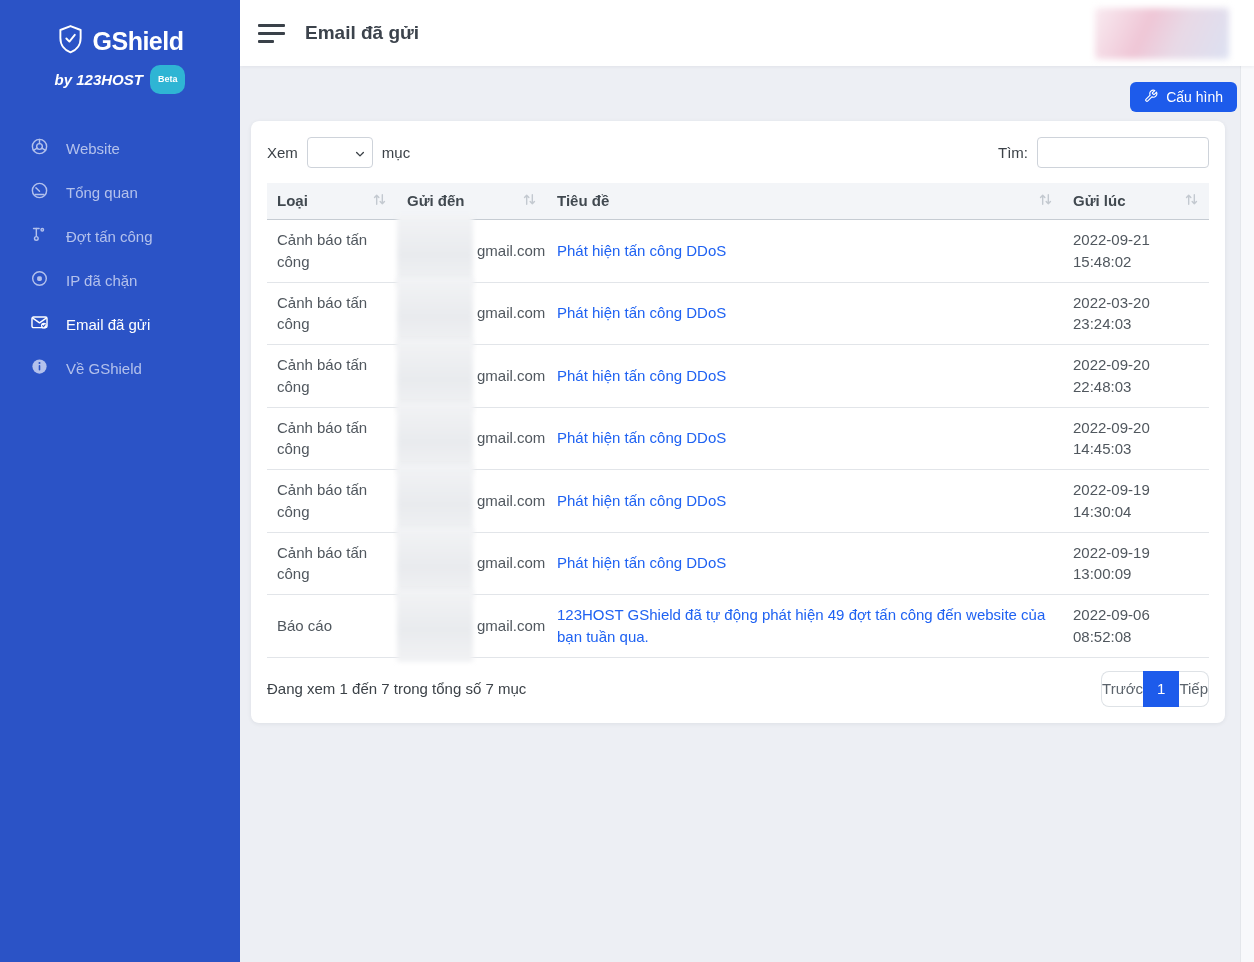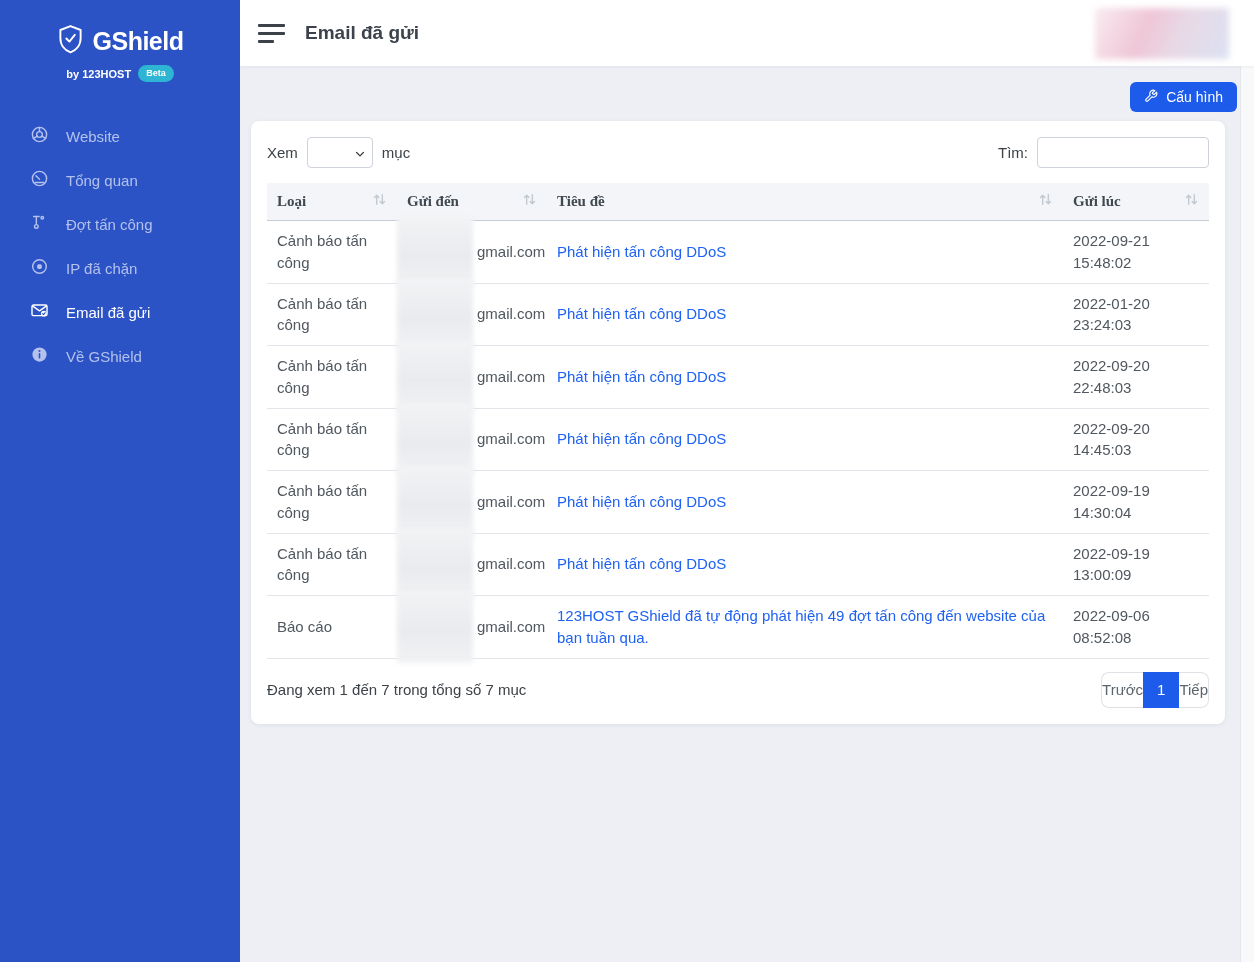--- a/index.html
+++ b/index.html
@@ -8,22 +8,22 @@
     font-family:"Liberation Sans","DejaVu Sans",sans-serif;
     background:#edeff4; position:relative; overflow:hidden;
     color:#4d545b;
   }
 
   
   .sidebar { position:absolute; left:0; top:0; width:240px; height:962px; background:#2b53c6; z-index:6; }
   .brand-row { display:flex; justify-content:center; align-items:center; gap:9px; padding-top:24px; }
   .brand-name { color:#fff; font-size:25px; font-weight:bold; letter-spacing:-0.5px; }
   .byline { display:flex; justify-content:center; align-items:center; gap:7px; margin-top:7px; }
-  .byline-text { color:#fff; font-size:11px; font-weight:bold; }
-  .beta-badge { background:#2fb5d4; color:#fff; font-size:9px; font-weight:bold; padding:4px 8px; border-radius:10px; line-height:1; }
+  .byline-text { color:#fff; font-size:15px; font-weight:bold;font-style:italic; }
+  .beta-badge { background:#2fb5d4; color:#fff; font-size:9px; font-weight:bold; padding:10px 8px; border-radius:10px; line-height:1; }
   .menu { margin-top:32px; }
   .menu-item { display:flex; align-items:center; gap:17px; padding:11px 10px 11px 30px; color:#b3c1ec; font-size:15px; cursor:pointer; }
   .menu-item.active { color:#ffffff; }
   .menu-item svg { flex:0 0 auto; }
 
   
   .topbar { position:absolute; left:240px; top:0; width:1014px; height:66px; background:#fff; z-index:5;
             display:flex; align-items:center; padding-left:18px; box-shadow:0 1px 3px rgba(30,40,60,0.06); }
   .hamburger { width:28px; display:flex; flex-direction:column; gap:5px; cursor:pointer; }
   .hamburger .bar { height:3px; background:#3a4149; border-radius:1px; }
@@ -50,21 +50,21 @@
   .select-wrap { position:relative; width:66px; height:31px; }
   .select-wrap select { width:100%; height:100%; border:1px solid #ced3da; border-radius:4px; background:#fff;
     appearance:none; -webkit-appearance:none; padding:0 22px 0 8px; font-family:inherit; font-size:14px; color:#3c4248; }
   .select-chevron { position:absolute; right:7px; top:9px; pointer-events:none; }
   .search-group input { width:172px; height:31px; border:1px solid #ced3da; border-radius:4px; padding:0 8px;
     font-family:inherit; font-size:14px; color:#3c4248; }
 
   table { width:100%; border-collapse:collapse; margin-top:15px; table-layout:fixed; }
   th { background:#f3f5f8; text-align:left; padding:9px 10px; font-size:15px; color:#414950; font-weight:bold;
        border-bottom:1px solid #c6ccd3; cursor:pointer; }
-  .th-inner { display:flex; justify-content:space-between; align-items:center; gap:6px;font-family:Liberation Serif, serif; }
+  .th-inner { display:flex; justify-content:space-between; gap:6px; }
   td { padding:9px 10px; font-size:15px; color:#50575e; border-bottom:1px solid #e2e5e9; vertical-align:middle; line-height:1.45; }
   td a { color:#1f62f2; text-decoration:none; cursor:pointer; }
   .email-cell { position:relative; }
   .email-cell .cell-text { display:block; padding-left:70px; }
   .email-redact { position:absolute; left:0; top:-5px; bottom:-5px; width:76px; z-index:2;
     background:linear-gradient(180deg,#f2f3f5,#e9ebee 55%,#f1f2f4); filter:blur(2px); }
 
   .footer-row { display:flex; justify-content:space-between; align-items:center; margin-top:13px; }
   .page-info { font-size:15px; color:#3c4248; }
   .pager { display:flex; align-items:stretch; }
@@ -260,21 +260,21 @@
           <td><a>Phát hiện tấn công DDoS</a></td>
           <td>2022-09-21 15:48:02</td>
         </tr>
         <tr>
           <td>Cảnh báo tấn công</td>
           <td class="email-cell">
             <span class="email-redact"></span>
             <span class="cell-text">gmail.com</span>
           </td>
           <td><a>Phát hiện tấn công DDoS</a></td>
-          <td>2022-01-20 23:24:03</td>
+          <td>2022-03-20 23:24:03</td>
         </tr>
         <tr>
           <td>Cảnh báo tấn công</td>
           <td class="email-cell">
             <span class="email-redact"></span>
             <span class="cell-text">gmail.com</span>
           </td>
           <td><a>Phát hiện tấn công DDoS</a></td>
           <td>2022-09-20 22:48:03</td>
         </tr>

